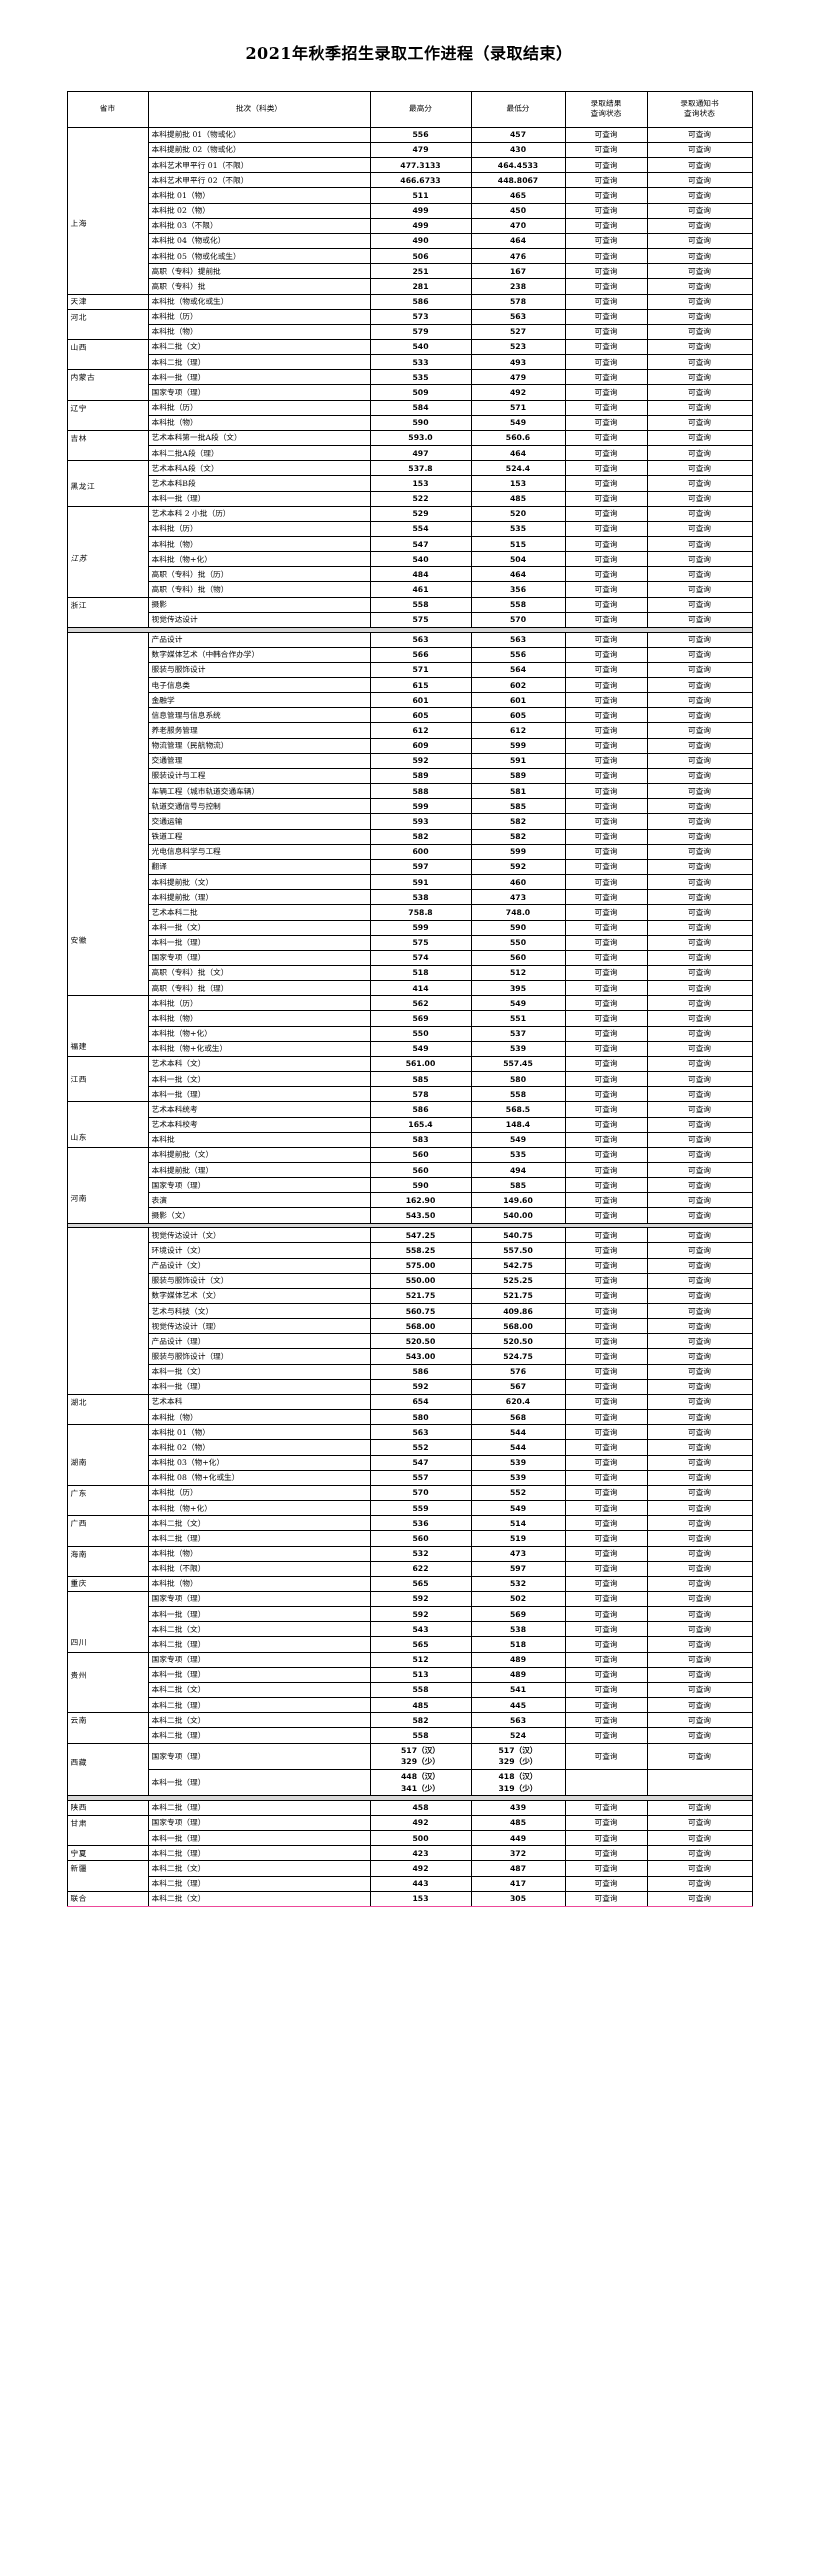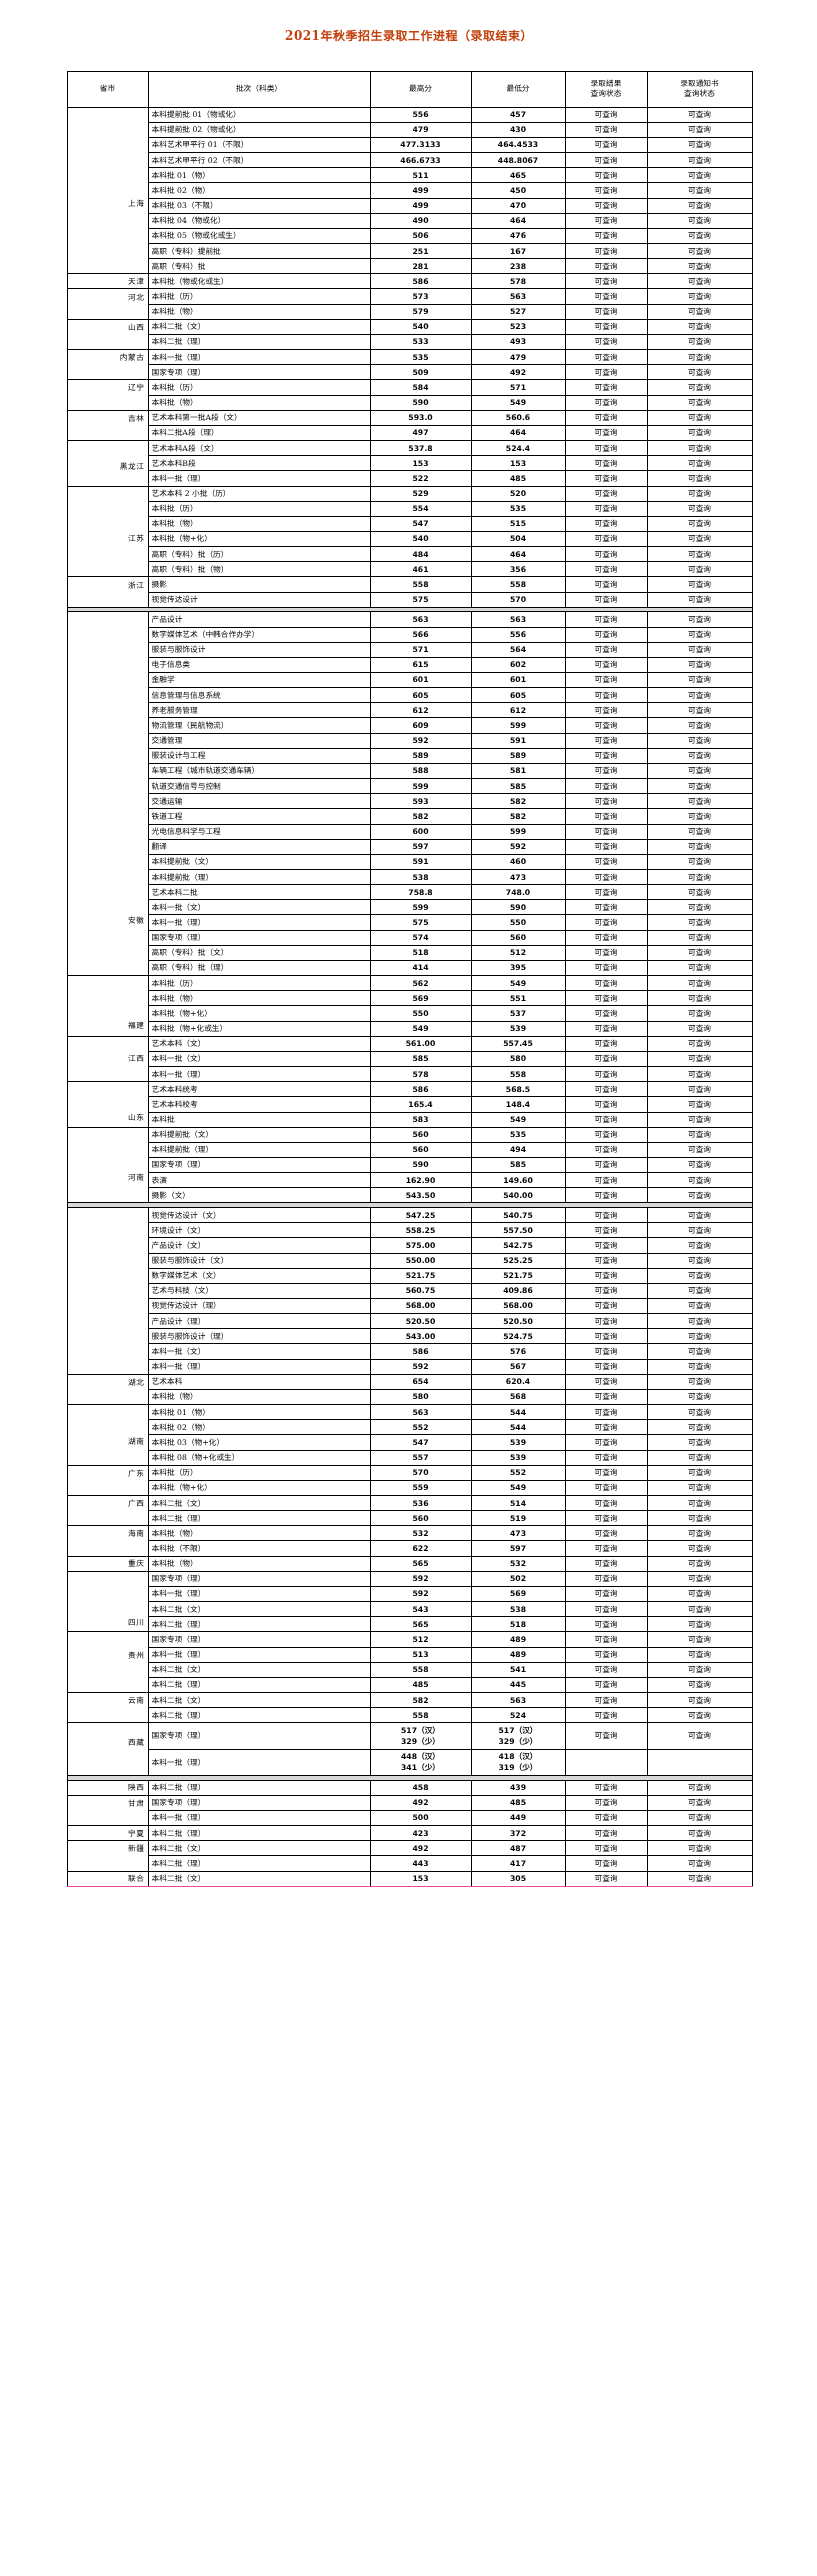--- a/index.html
+++ b/index.html
@@ -18,25 +18,25 @@
   .page {
     position: relative;
     width: 818px;
     min-height: 3070px;
     box-sizing: border-box;
     padding: 0;
   }
   .doc-title {
     text-align: center;
     font-family: "DejaVu Serif", "Liberation Serif", serif;
-    font-size: 12px;
+    font-size: 16px;
     font-weight: 600;
     letter-spacing: 0.5px;
-    color: #c2410c;
-    padding-top: 29px;
+    color: #000000;
+    padding-top: 44px;
     padding-bottom: 0;
     margin: 0;
     line-height: 1.3;
   }
   .table-wrap {
     margin: 0 auto;
     padding-top: 26px;
     width: 685px;
   }
   table.grid {
@@ -65,21 +65,21 @@
   table.grid th {
     text-align: center;
     font-weight: normal;
     height: 32px;
     font-size: 7.7px;
     line-height: 1.35;
   }
   table.grid th .th-line { display: block; }
 
   td.prov {
-    text-align: right;
+    text-align: left;
     font-size: 7.7px;
     letter-spacing: 0.5px;
   }
   td.batch {
     text-align: left;
     padding-left: 6.2px;
     font-size: 7.7px;
   }
   td.num {
     text-align: center;
@@ -343,21 +343,21 @@
           </tr>
           <tr class="row">
             <td class="batch">本科一批（理）</td>
             <td class="num">522</td>
             <td class="num">485</td>
             <td class="status">可查询</td>
             <td class="status">可查询</td>
           </tr>
           <tr class="row grp-start">
             <td class="prov" rowspan="6">
-              <div style="transform: translateY(6.7px);">江苏</div>
+              <div style="transform: translateY(6.7px); font-style: italic;">江苏</div>
             </td>
             <td class="batch">艺术本科 2 小批（历）</td>
             <td class="num">529</td>
             <td class="num">520</td>
             <td class="status">可查询</td>
             <td class="status">可查询</td>
           </tr>
           <tr class="row">
             <td class="batch">本科批（历）</td>
             <td class="num">554</td>

